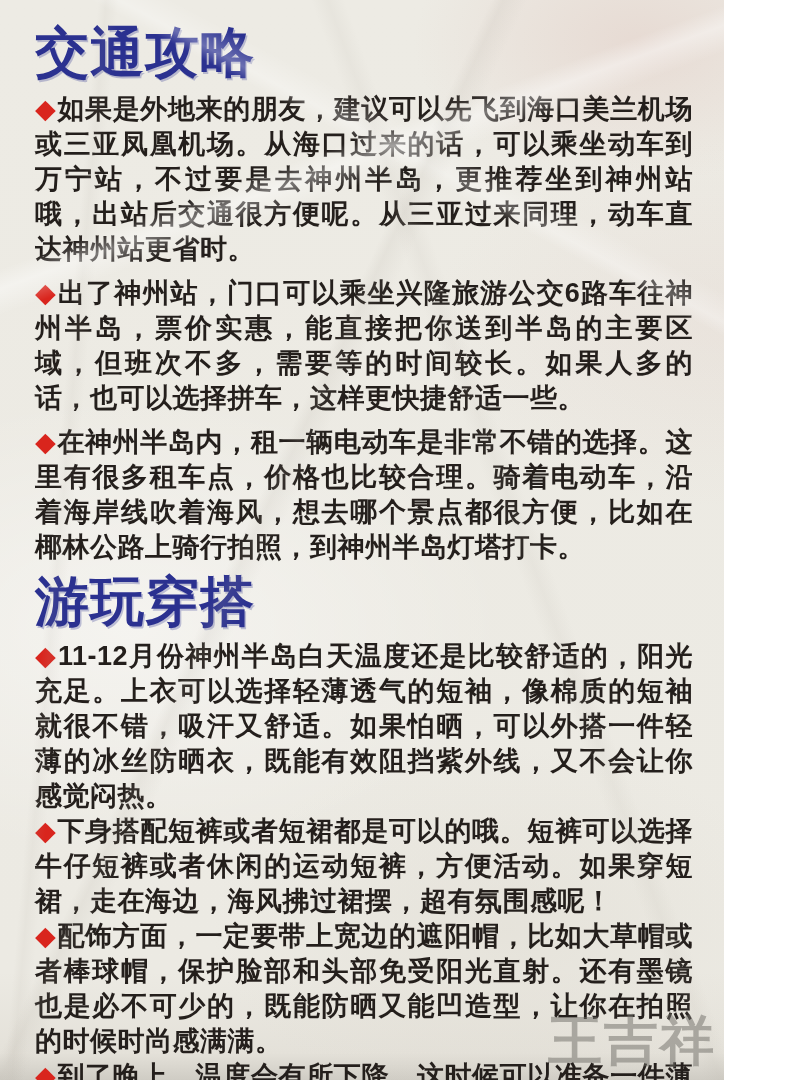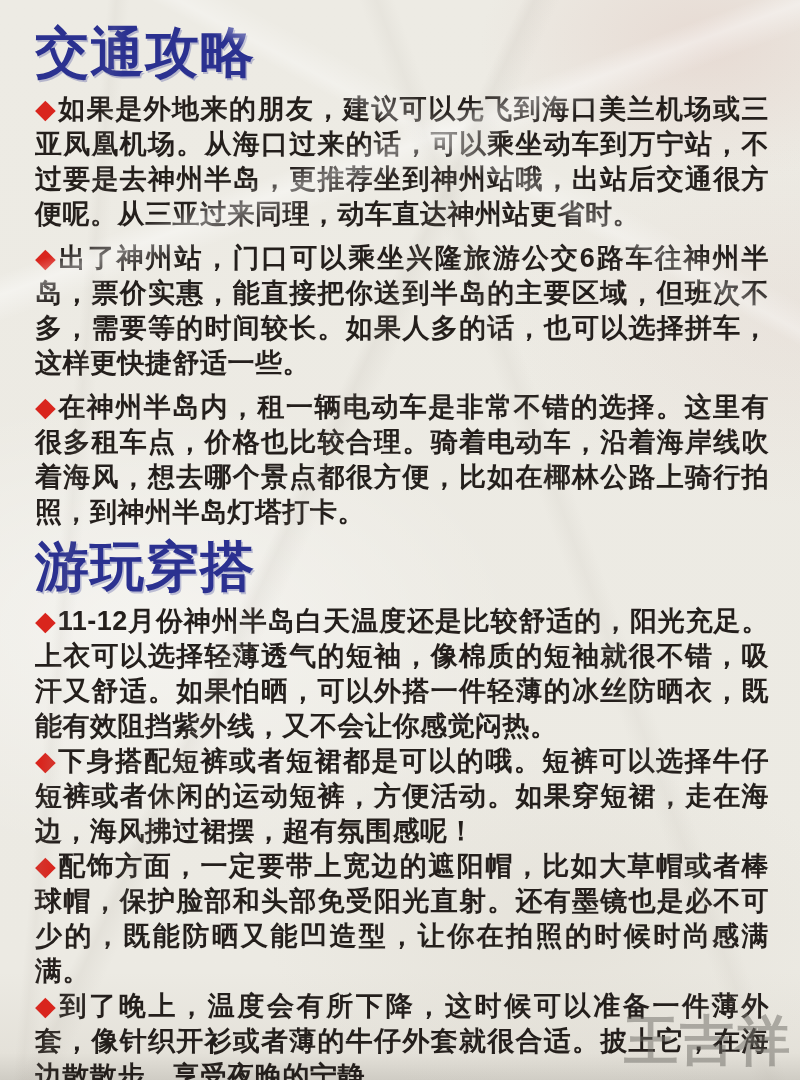--- a/index.html
+++ b/index.html
@@ -1,18 +1,18 @@
 <!DOCTYPE html>
 <html><head>
 <meta charset="utf-8">
 <style>
   html,body { margin:0; padding:0; }
   .page {
     position:relative;
-    width:800px; height:1080px;
+    width:724px; height:1080px;
     box-sizing:border-box;
     padding:22px 31px 0 35px;
     font-family:"Liberation Sans","DejaVu Sans",sans-serif;
     background:
       radial-gradient(ellipse 320px 200px at 88% 4%, rgba(216,180,172,0.30), transparent 70%),
       radial-gradient(ellipse 420px 260px at 100% 30%, rgba(221,200,194,0.22), transparent 70%),
       radial-gradient(ellipse 520px 320px at 18% 58%, rgba(255,255,255,0.45), transparent 72%),
       radial-gradient(ellipse 420px 260px at 70% 86%, rgba(222,218,208,0.45), transparent 70%),
       linear-gradient(180deg,#edebe4 0%,#eceae3 90%,#e4e1d9 97.5%,#cfccc4 100%);
     overflow:hidden;

